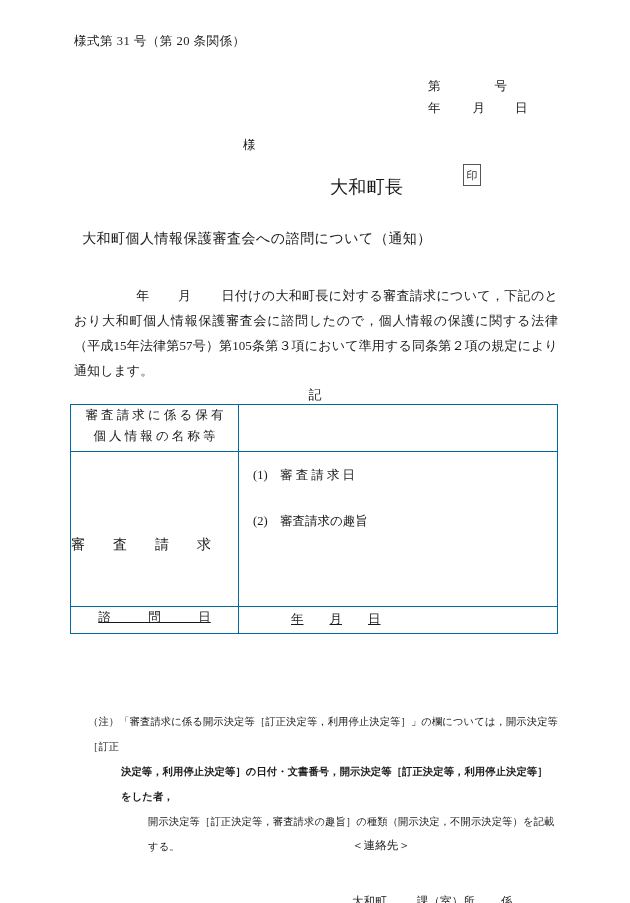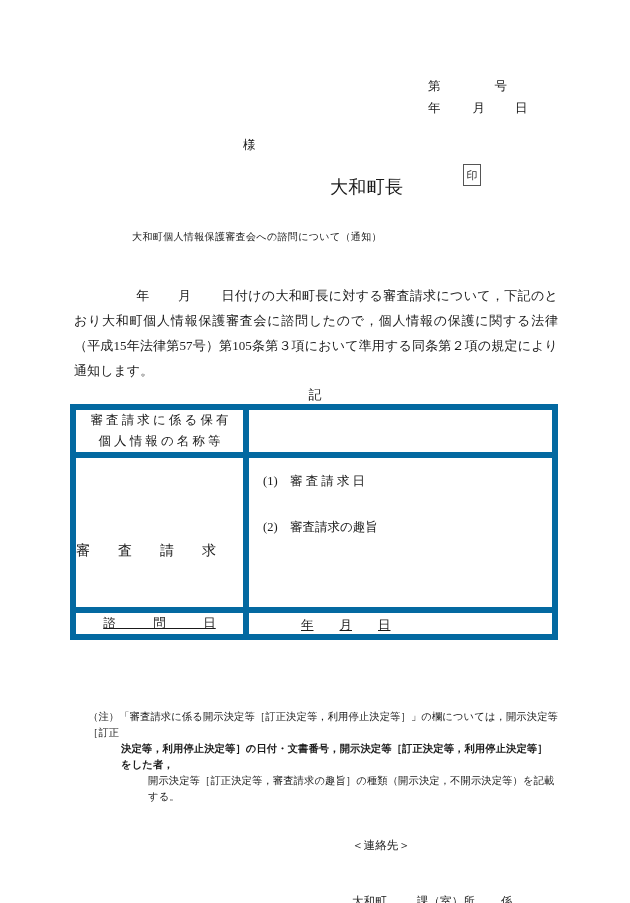--- a/index.html
+++ b/index.html
@@ -70,21 +70,21 @@
     color: #333333;
     box-sizing: border-box;
   }
 
   
   .doc-title {
     left: 0;
     top: 230px;
     width: 514px;
     text-align: center;
-    font-size: 10px;
+    font-size: 14px;
     letter-spacing: 0.035em;
   }
 
   
   .body-text {
     left: 74px;
     top: 283px;
     width: 484px;
     font-size: 13px;
     line-height: 25px;
@@ -108,21 +108,21 @@
   
   .form-table {
     position: absolute;
     left: 70px;
     top: 404px;
     width: 488px;
     border-collapse: collapse;
     table-layout: fixed;
   }
   .form-table td {
-    border: 6px solid #0369a1;
+    border: 1px solid #0369a1;
     vertical-align: top;
     padding: 0;
   }
   .col-label { width: 167px; }
   .cell-pad { padding: 7px 6px 7px 6px; }
 
   .lbl-center {
     text-align: center;
     font-size: 12.5px;
     line-height: 21px;
@@ -162,21 +162,21 @@
   }
   .date-cell .g1 { display: inline-block; width: 26px; }
   .date-cell .g2 { display: inline-block; width: 26px; }
 
   
   .note {
     left: 88px;
     top: 709px;
     width: 470px;
     font-size: 10.3px;
-    line-height: 16px;
+    line-height: 25px;
     letter-spacing: 0.01em;
   }
   .note .nl2, .note .nl3 { display: block; }
   .note .nl2 { padding-left: 33px; font-weight: bold; }
   .note .nl3 { padding-left: 60px; }
 
   
   .contact {
     left: 352px;
     top: 797px;
@@ -188,20 +188,21 @@
   }
   .contact .c-line { display: block; margin-top: 15px; }
   .contact .office-gap { display: inline-block; width: 30px; }
   .contact .sect-gap { display: inline-block; width: 26px; }
 </style>
 </head>
 <body>
 
 <div class="page">
 
+  <div class="abs form-no nowrap">様式第 31 号（第 20 条関係）</div>
 
   <div class="abs doc-number nowrap">
     <span>第</span><span class="gap-a"></span><span>号</span>
   </div>
 
   <div class="abs doc-date nowrap">
     <span>年</span><span class="gap-b"></span><span>月</span><span class="gap-c"></span><span>日</span>
   </div>
 
   <div class="abs addressee nowrap">様</div>

